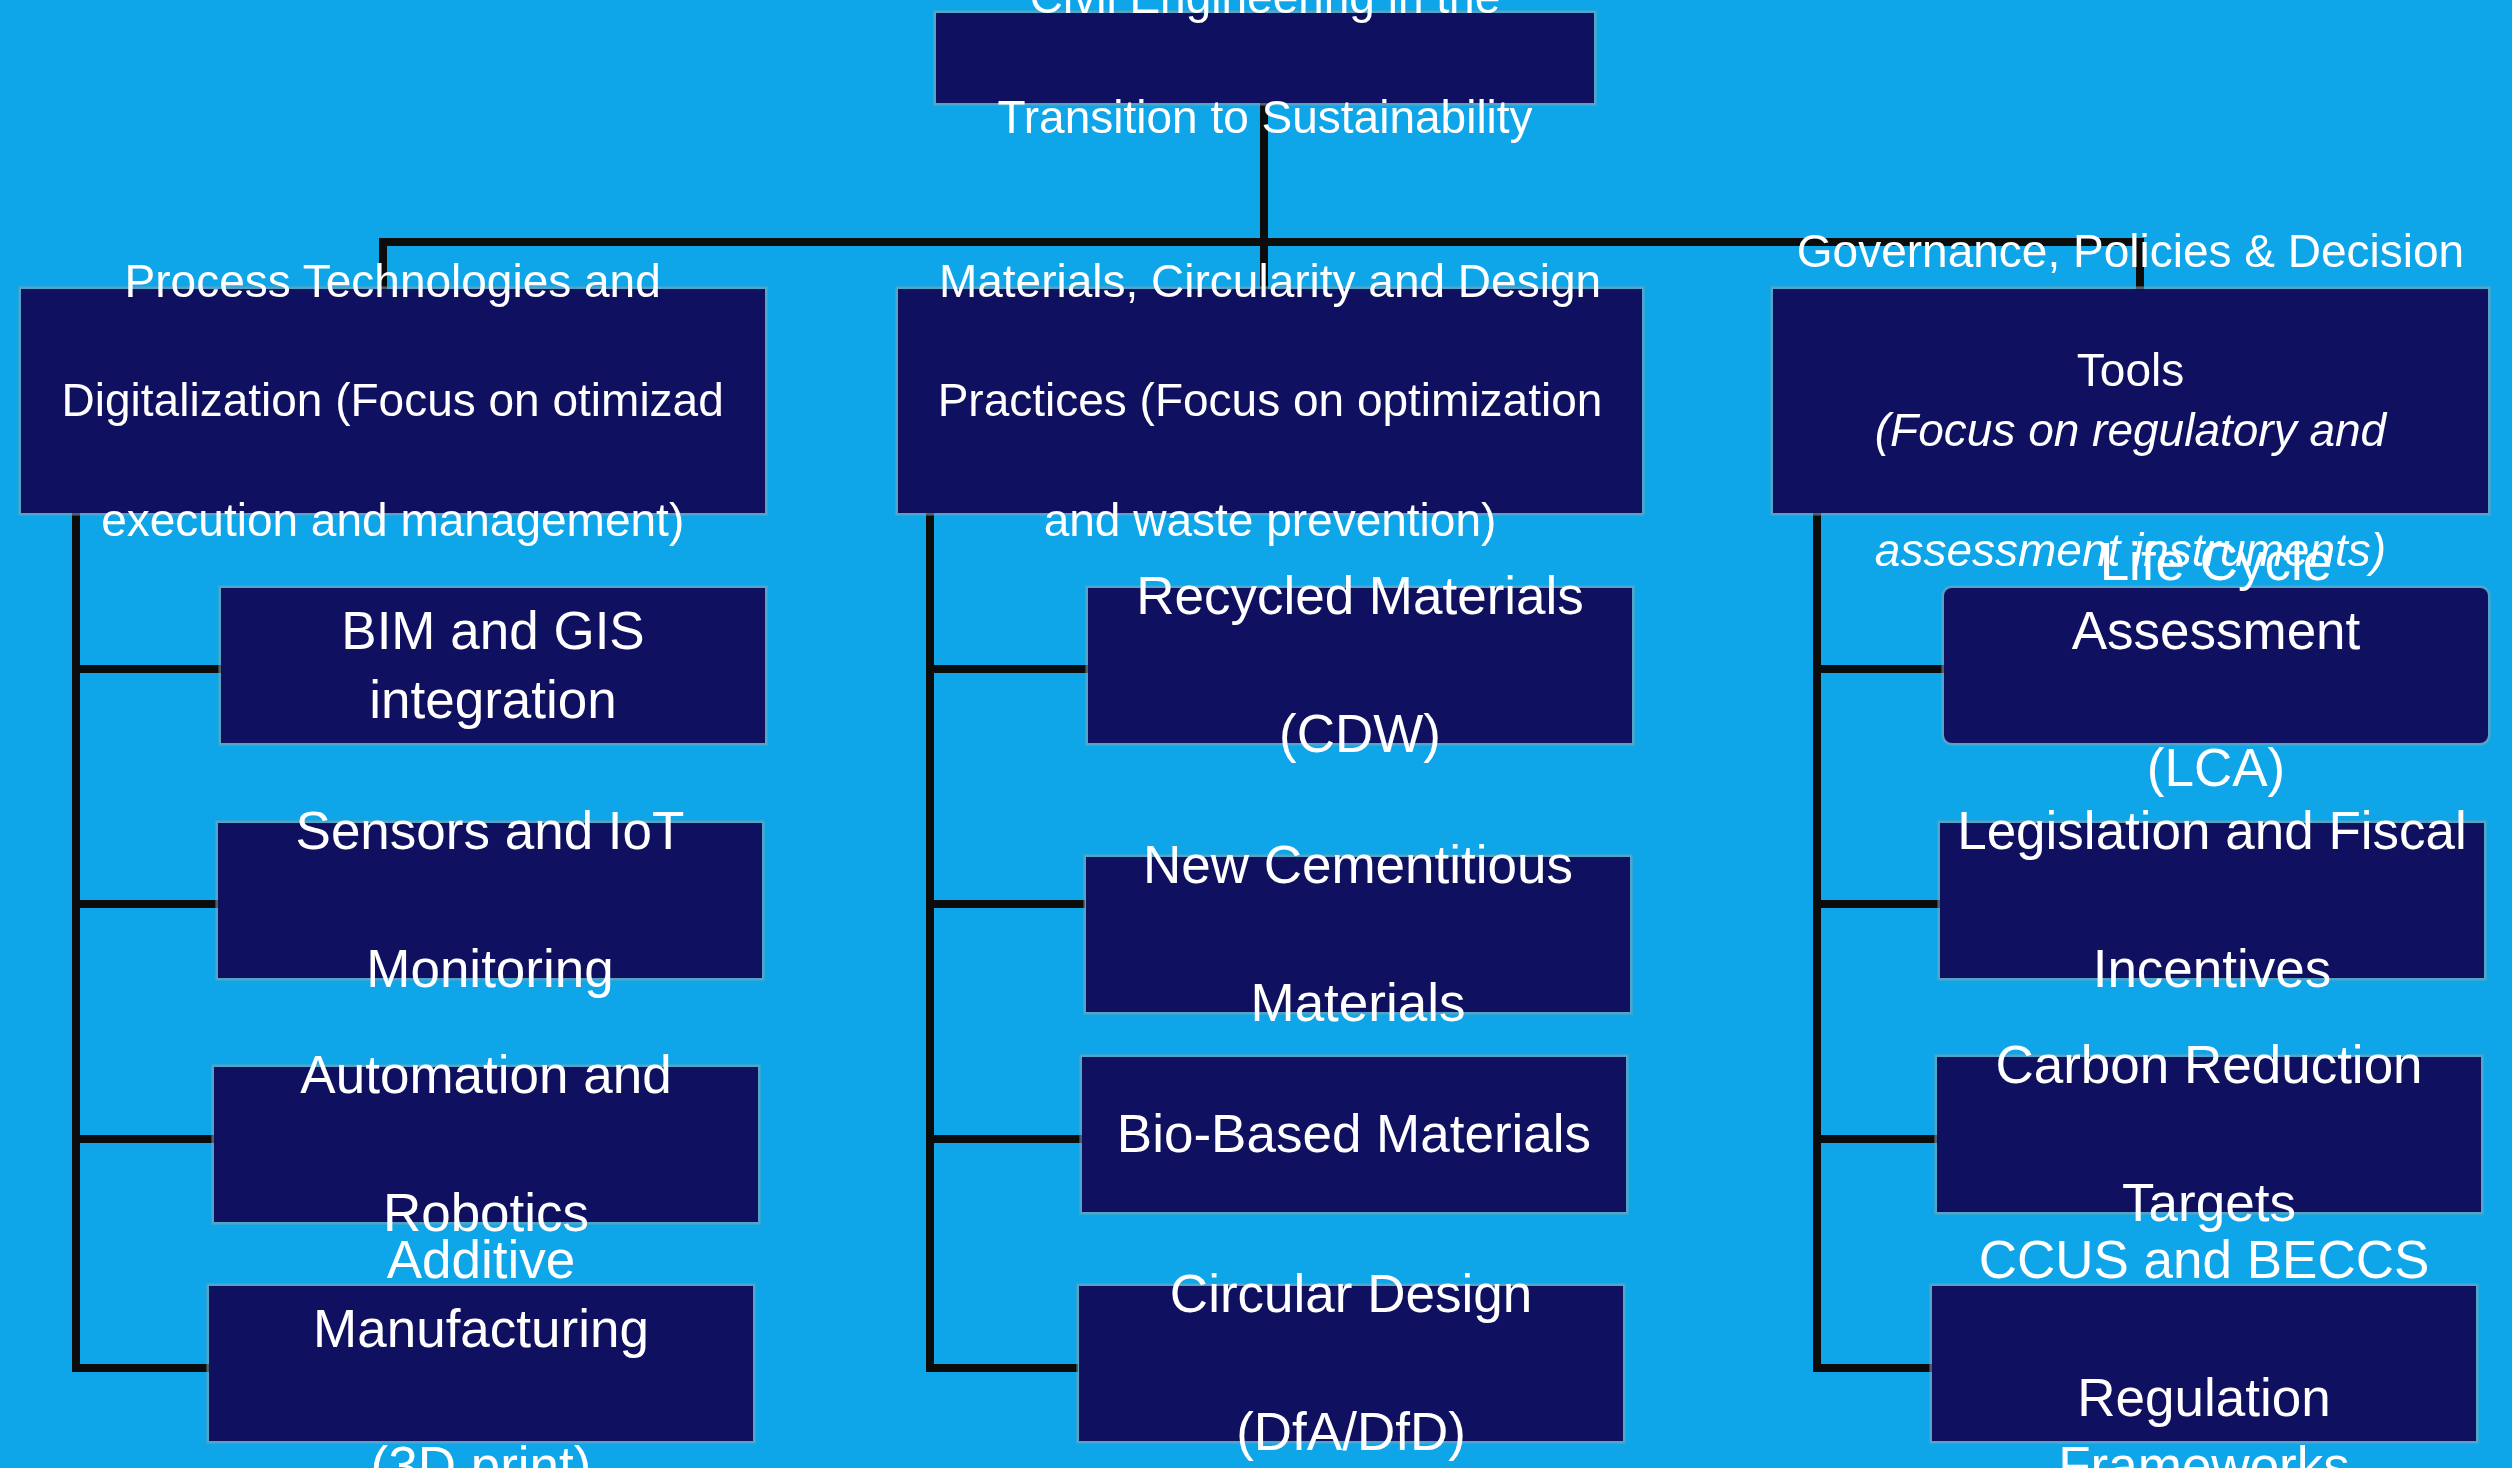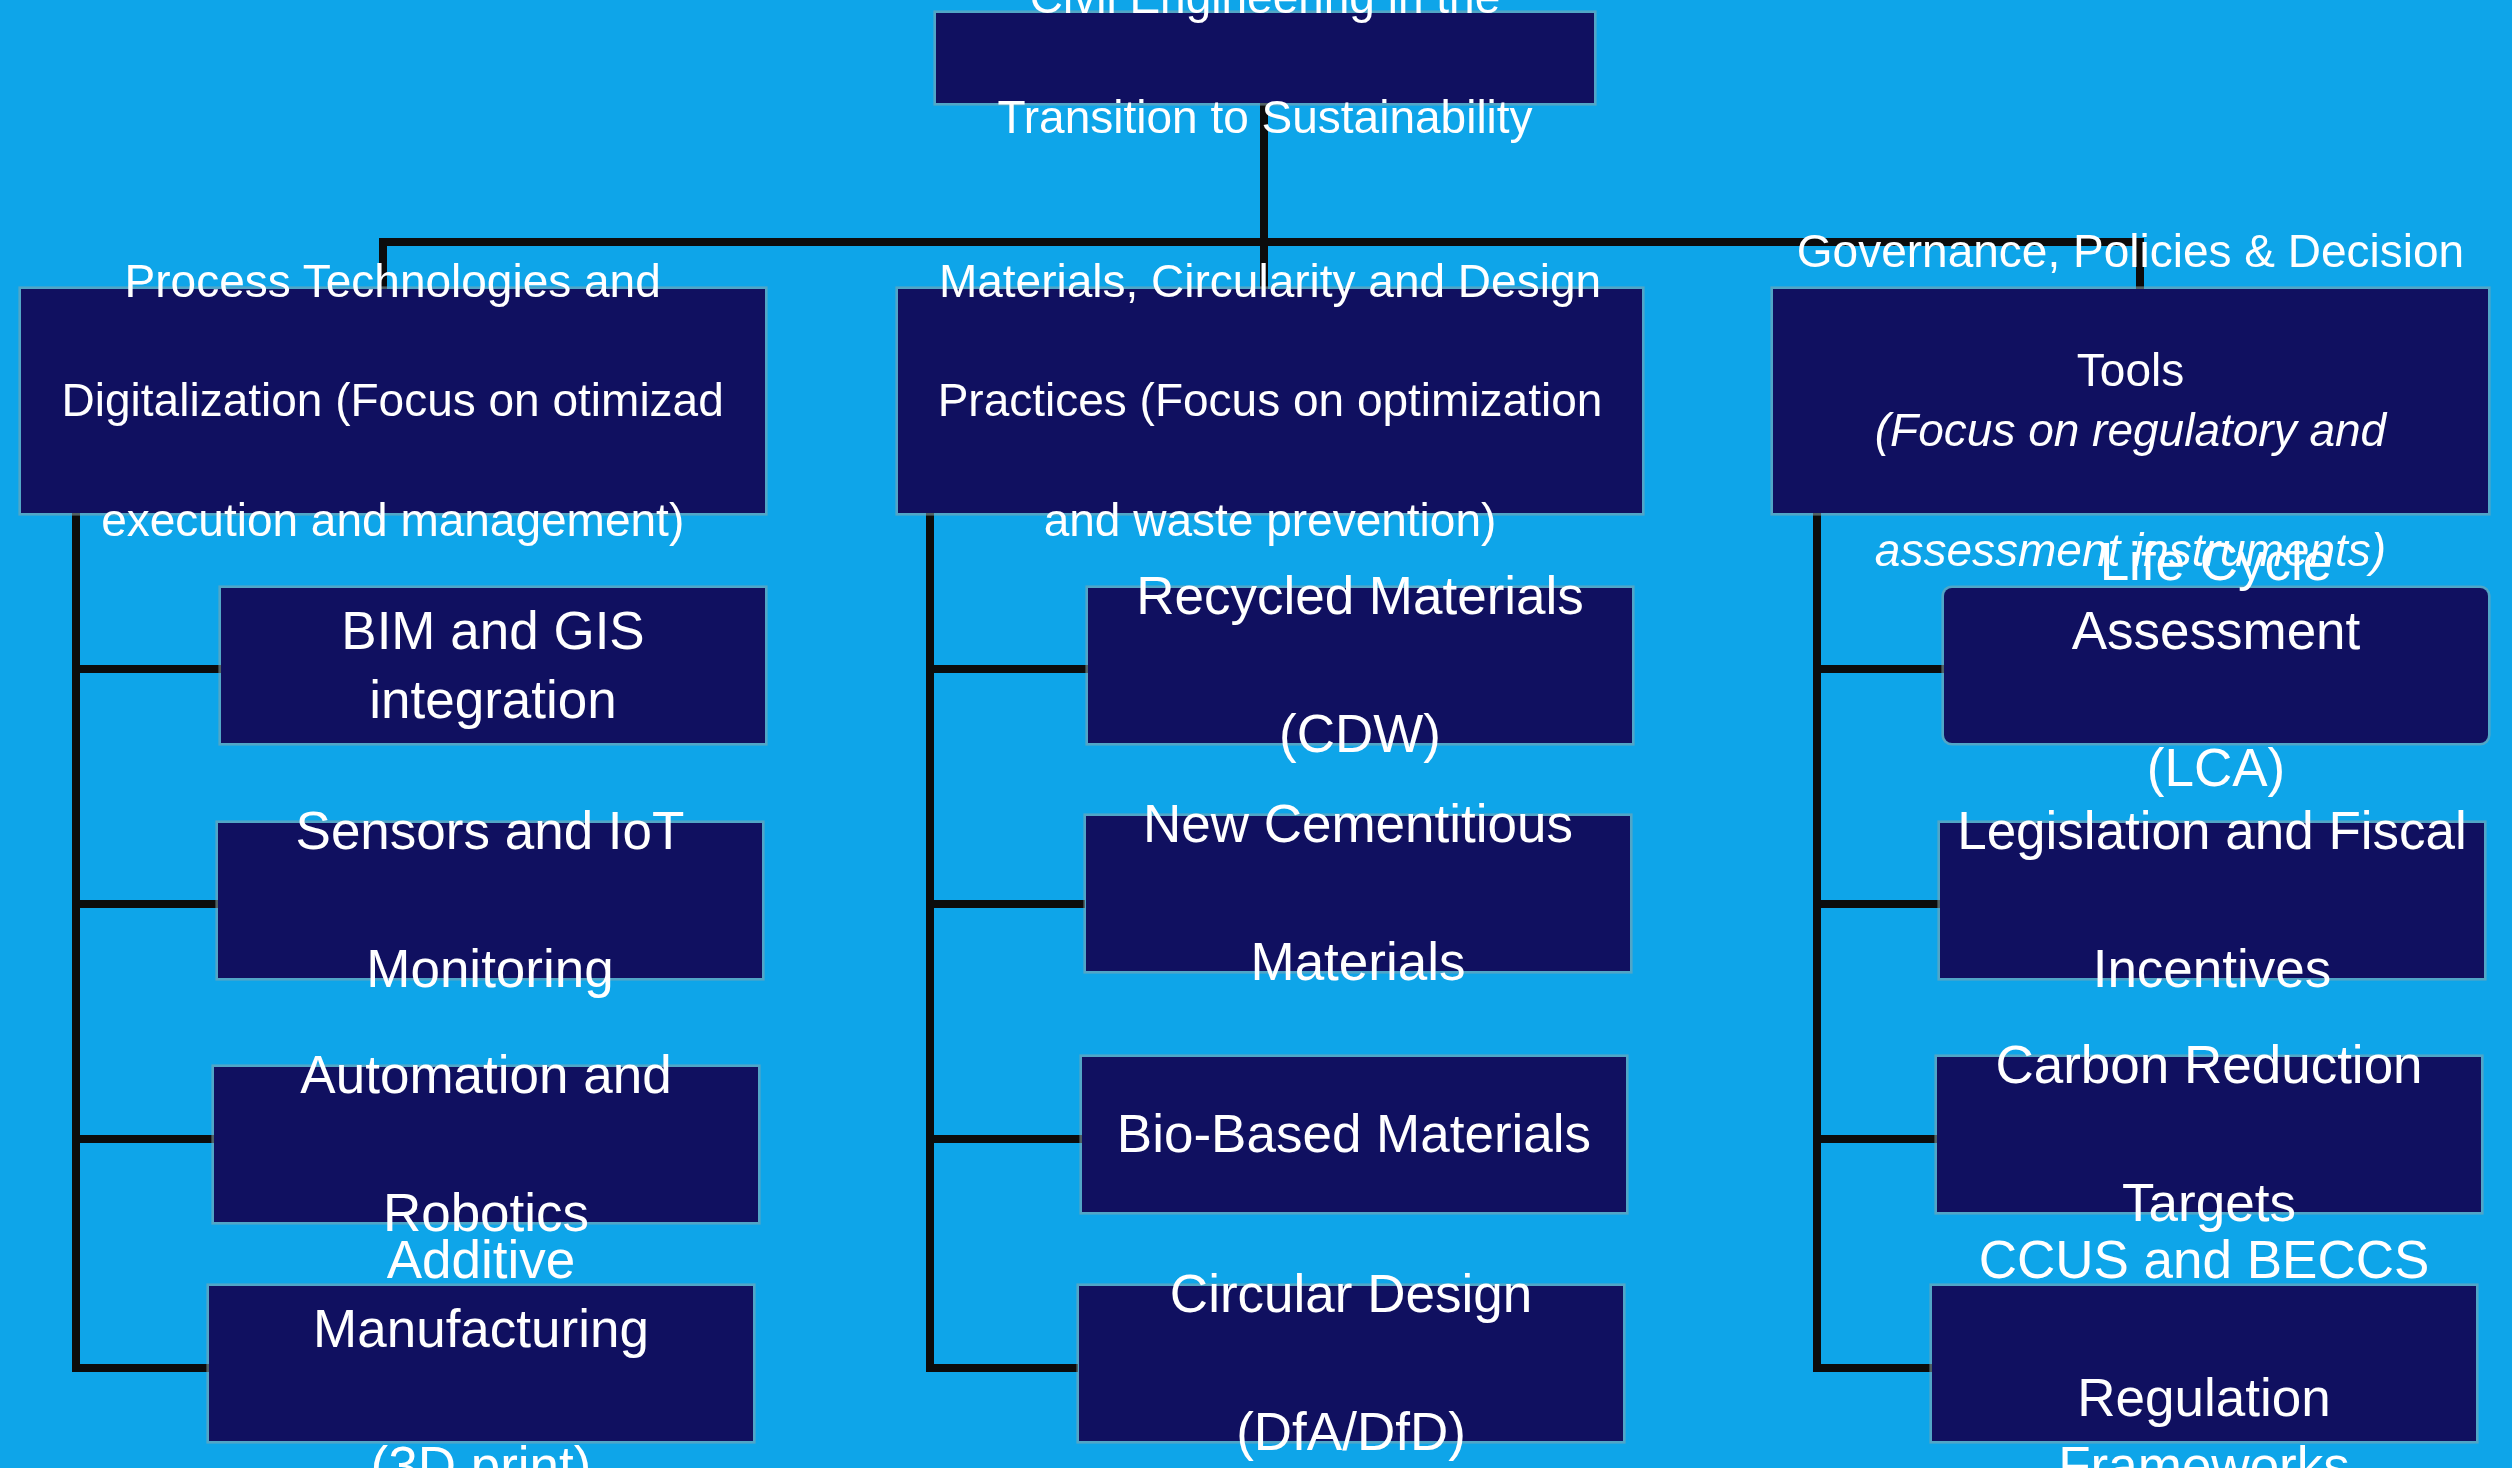--- a/index.html
+++ b/index.html
@@ -134,21 +134,21 @@
     </span>
   </div>
 
   <div class="node node-leaf" style="left:1088px; top:588px; width:544px; height:155px;">
     <span>
       <span>Recycled Materials</span><br>
       <span>(CDW)</span>
     </span>
   </div>
 
-  <div class="node node-leaf" style="left:1086px; top:816px; width:544px; height:155px;">
+  <div class="node node-leaf" style="left:1086px; top:857px; width:544px; height:155px;">
     <span>
       <span>New Cementitious</span><br>
       <span>Materials</span>
     </span>
   </div>
 
   <div class="node node-leaf" style="left:1082px; top:1057px; width:544px; height:155px;">
     <span>
       <span>Bio-Based Materials</span>
     </span>

